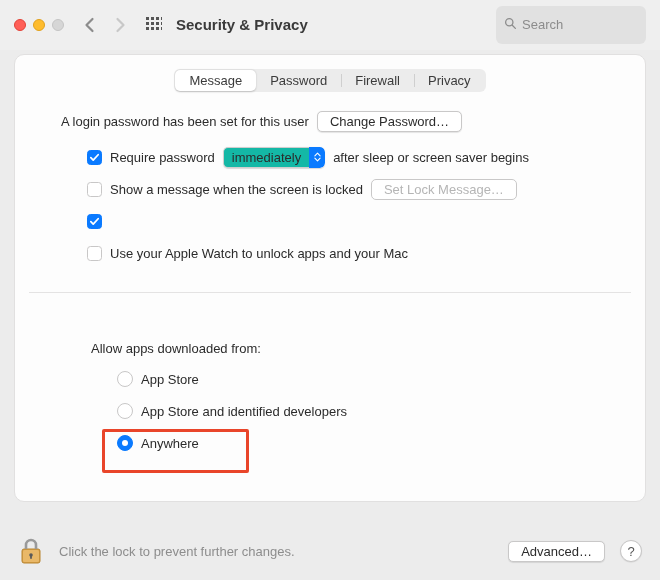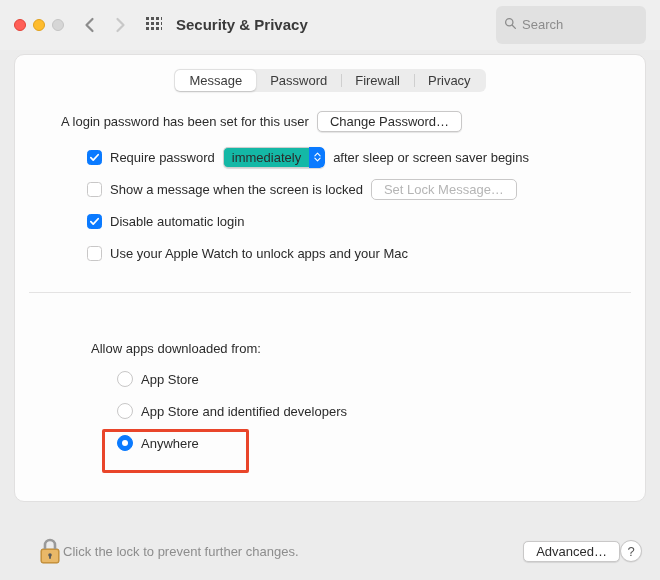--- a/index.html
+++ b/index.html
@@ -137,23 +137,22 @@
   .highlight-box{
     position:absolute;
     border:3px solid #e9452a;
     border-radius:2px;
     pointer-events:none;
   }
 
   
   .footer{
     position:absolute; left:0; right:0; bottom:0;
-    display:flex; align-items:center; gap:0;
+    display:flex; align-items:center; gap:15px;
     padding: 12px 18px 14px 18px;
-    margin-left: 19px;
   }
   .lock-ic{ width:26px; height:30px; display:flex; }
   .foot-txt{ color:#8d8d8d; font-size:13px; }
   .help{
     width:22px; height:22px; border-radius:50%;
     background:#fff; border:0.5px solid #c7c6c6;
     box-shadow:0 0.5px 1px rgba(0,0,0,0.1);
     display:flex; align-items:center; justify-content:center;
     font-size:13px; color:#555;
   }
@@ -248,21 +247,20 @@
       <span class="chk"></span>
       <span>Show a message when the screen is locked</span>
       <button class="mac-btn disabled">Set Lock Message…</button>
     </div>
     <div class="row">
       <span class="chk on">
         <svg viewBox="0 0 12 12">
             <path d="M2 6.2 L4.6 8.8 L10 3" stroke="#fff" stroke-width="1.9" fill="none" stroke-linecap="round" stroke-linejoin="round"></path>
           </svg>
       </span>
-      <span>Disable automatic login</span>
     </div>
     <div class="row">
       <span class="chk"></span>
       <span>Use your Apple Watch to unlock apps and your Mac</span>
     </div>
   </div>
 
   <div class="divider"></div>
 
   <div class="section" style="padding-left:102px;margin-top:48px;">

